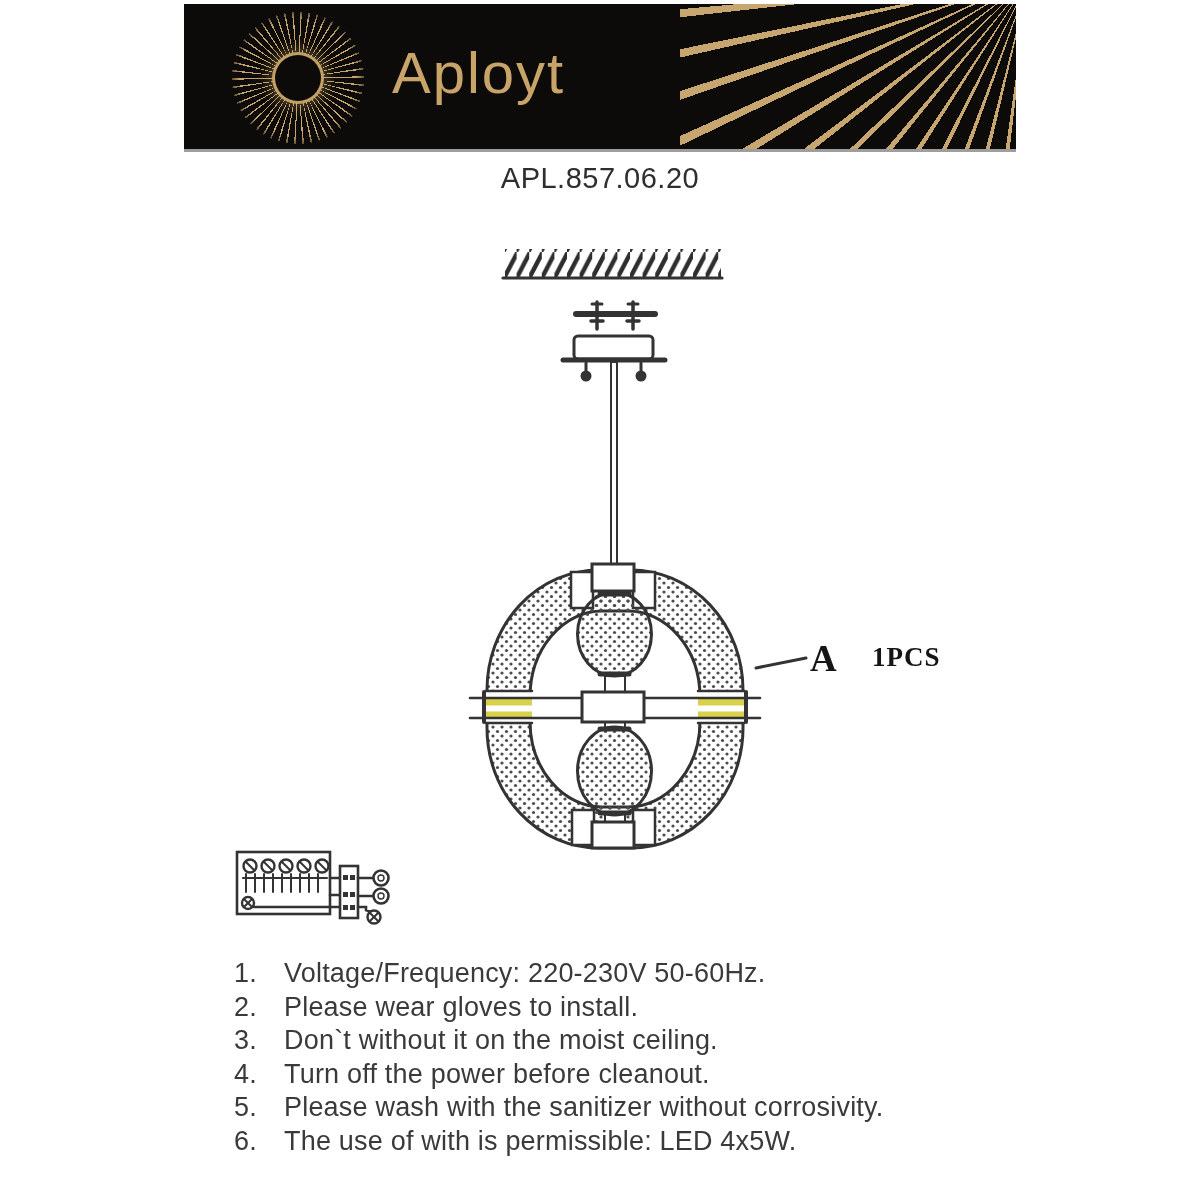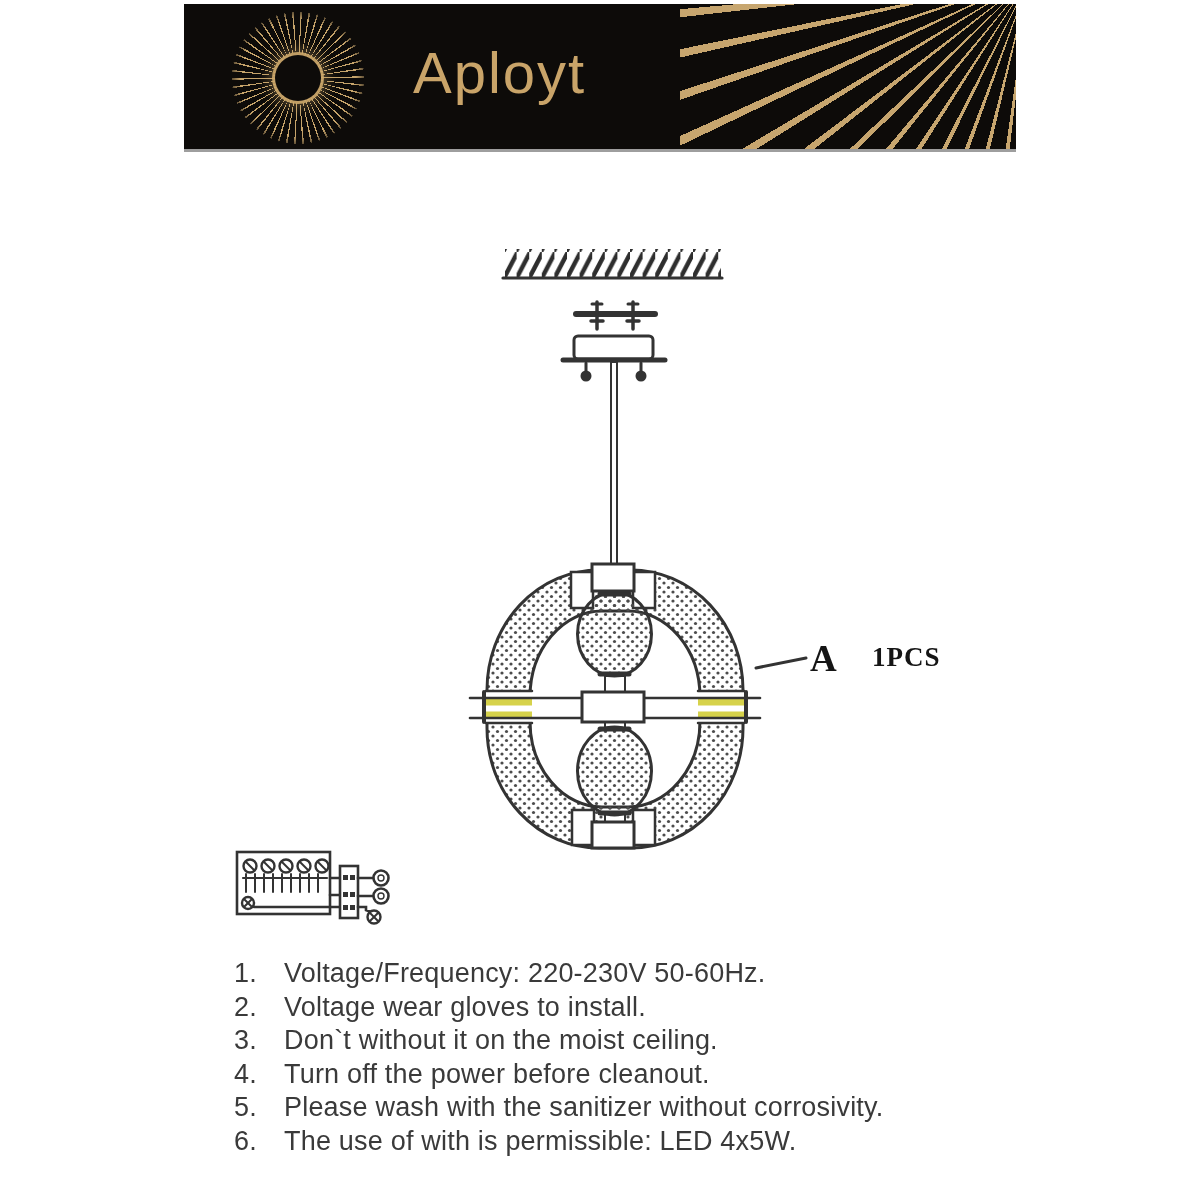--- a/index.html
+++ b/index.html
@@ -18,21 +18,21 @@
   .banner{position:absolute;left:184px;top:4px;width:832px;height:148px;
           background:var(--banner-bg,#0d0b09);overflow:hidden;
           border-bottom:3px solid #9e9e9e;}
   .sunburst{position:absolute;left:48px;top:8px;width:132px;height:132px;border-radius:50%;
             background:repeating-conic-gradient(from 2deg, rgba(208,172,112,0.95) 0deg 1.4deg, transparent 1.4deg 7.2deg);}
   .sunburst::after{content:"";position:absolute;inset:0;border-radius:50%;
             background:radial-gradient(circle, transparent 0 38%, transparent 62%, var(--banner-bg,#0d0b09) 78%);}
   .sun-core{position:absolute;left:50%;top:50%;width:46px;height:46px;margin:-23px 0 0 -23px;
             border-radius:50%;background:var(--banner-bg,#0d0b09);
             box-shadow:0 0 0 3px rgba(205,168,108,0.9), 0 0 14px 5px rgba(205,168,108,0.45);z-index:2;}
-  .brand{position:absolute;left:229px;top:40px;font-size:58px;font-weight:400;
+  .brand{position:absolute;left:208px;top:40px;font-size:58px;font-weight:400;
          color:var(--gold,#c9a469);letter-spacing:2px;line-height:1;}
   .corner-rays{position:absolute;right:-14px;top:-26px;width:350px;height:200px;
          background:repeating-conic-gradient(from 110deg at 100% 0%, rgba(209,174,116,0.95) 0deg 1.3deg, transparent 1.3deg 6.4deg);}
 
   
   .title-block{position:absolute;left:0;top:161px;width:1200px;text-align:center;
                color:var(--ink,#2e2e2e);font-size:29px;line-height:34px;letter-spacing:0.5px;}
 
   
   .diagram{position:absolute;left:0;top:0;width:1200px;height:1200px;}
@@ -217,33 +217,34 @@
 
   <header class="banner">
     <div class="sunburst">
       <div class="sun-core"></div>
     </div>
     <div class="brand">Aployt</div>
     <div class="corner-rays"></div>
   </header>
 
   <div class="title-block">
+    <div>APL.857.06.20</div>
   </div>
 
   <span class="part-label">A</span>
   <span class="part-qty">1PCS</span>
 
   <div class="instructions">
     <div class="instr-row">
       <span class="instr-num">1.</span>
       <span class="instr-txt">Voltage/Frequency: 220-230V 50-60Hz.</span>
     </div>
     <div class="instr-row">
       <span class="instr-num">2.</span>
-      <span class="instr-txt">Voltage wear gloves to install.</span>
+      <span class="instr-txt">Please wear gloves to install.</span>
     </div>
     <div class="instr-row">
       <span class="instr-num">3.</span>
       <span class="instr-txt">Don`t without it on the moist ceiling.</span>
     </div>
     <div class="instr-row">
       <span class="instr-num">4.</span>
       <span class="instr-txt">Turn off the power before cleanout.</span>
     </div>
     <div class="instr-row">

